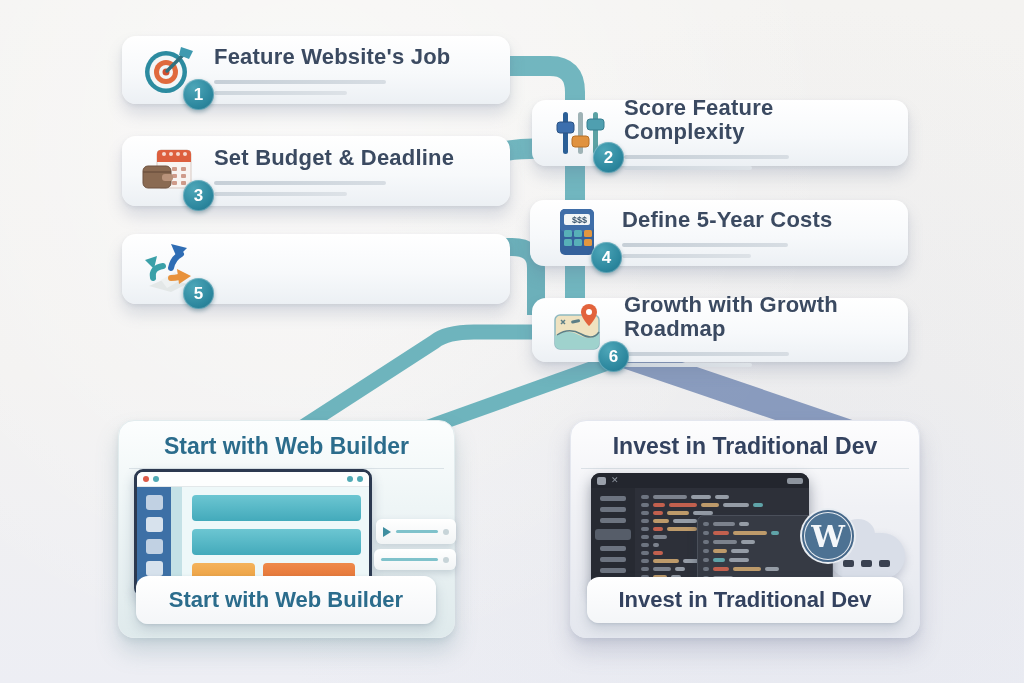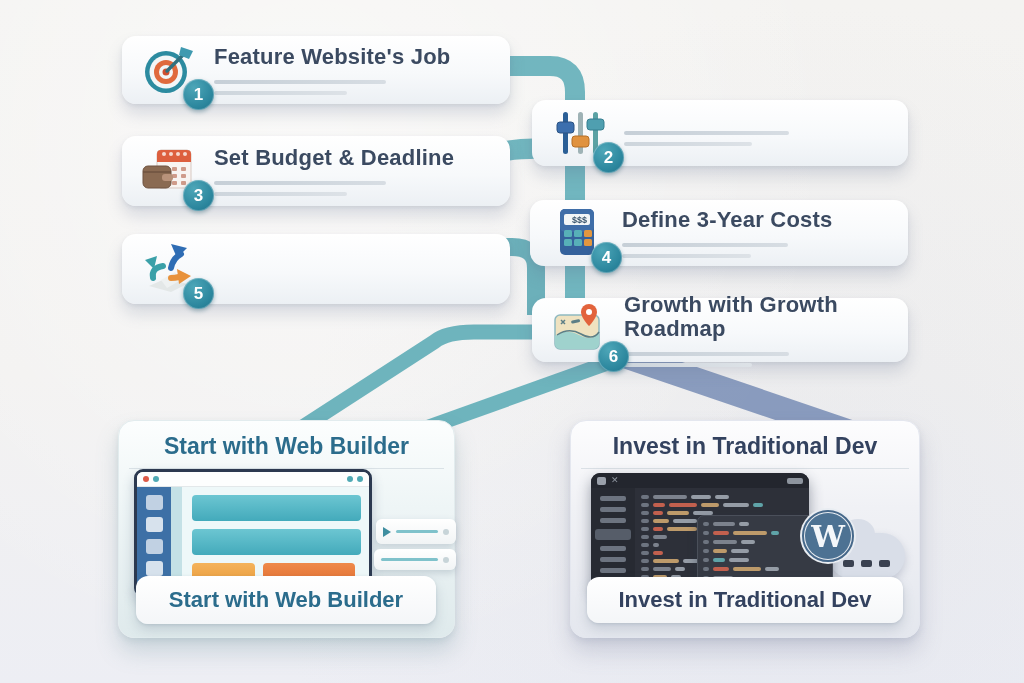--- a/index.html
+++ b/index.html
@@ -156,20 +156,21 @@
         <rect x="10" y="6" width="5" height="42" rx="2.5" fill="#2b5f96"></rect>
         <rect x="4" y="16" width="17" height="11" rx="3" fill="#3c6fae" stroke="#2b5383" stroke-width="1"></rect>
         <rect x="25" y="6" width="5" height="42" rx="2.5" fill="#9fb3b6"></rect>
         <rect x="19" y="30" width="17" height="11" rx="3" fill="#e0923f" stroke="#b56f27" stroke-width="1"></rect>
         <rect x="40" y="6" width="5" height="42" rx="2.5" fill="#5ba2a4"></rect>
         <rect x="34" y="13" width="17" height="11" rx="3" fill="#4f9fb0" stroke="#377f90" stroke-width="1"></rect>
       </svg>
       <div class="badge badge-pos">2</div>
     </div>
     <div class="step-text">
+      <div class="step-title"><span class="strong">Score</span><span> Feature Complexity</span></div>
       <div class="pl pl1"></div>
       <div class="pl pl2"></div>
     </div>
   </div>
 
   <div class="step-card" style="left:122px;top:136px;width:388px;height:70px;">
     <div class="icon-wrap">
       <svg width="56" height="54" viewBox="0 0 56 54">
         <rect x="16" y="6" width="34" height="38" rx="4" fill="#f8f4f1" stroke="#d8c9c2" stroke-width="1"></rect>
         <path d="M16 10 a4 4 0 0 1 4-4 h26 a4 4 0 0 1 4 4 v8 h-34 z" fill="#dd5f3e"></path>
@@ -212,21 +213,21 @@
           <rect x="23" y="24" width="8" height="7" rx="1.5" fill="#57b0b8"></rect>
           <rect x="33" y="24" width="8" height="7" rx="1.5" fill="#e2973f"></rect>
           <rect x="13" y="33" width="8" height="7" rx="1.5" fill="#57b0b8"></rect>
           <rect x="23" y="33" width="8" height="7" rx="1.5" fill="#57b0b8"></rect>
           <rect x="33" y="33" width="8" height="7" rx="1.5" fill="#e2973f"></rect>
         </g>
       </svg>
       <div class="badge badge-pos">4</div>
     </div>
     <div class="step-text">
-      <div class="step-title"><span class="strong">Define</span><span> 3-Year Costs</span></div>
+      <div class="step-title"><span class="strong">Define</span><span> 5-Year Costs</span></div>
       <div class="pl pl1"></div>
       <div class="pl pl2"></div>
     </div>
   </div>
 
   <div class="step-card" style="left:122px;top:234px;width:388px;height:70px;">
     <div class="icon-wrap">
       <svg width="56" height="54" viewBox="0 0 56 54">
         <polygon points="8,44 26,36 46,42 30,50" fill="#e3e7e7"></polygon>
         <polygon points="20,38 34,30 40,38 26,46" fill="#eef1f1"></polygon>

